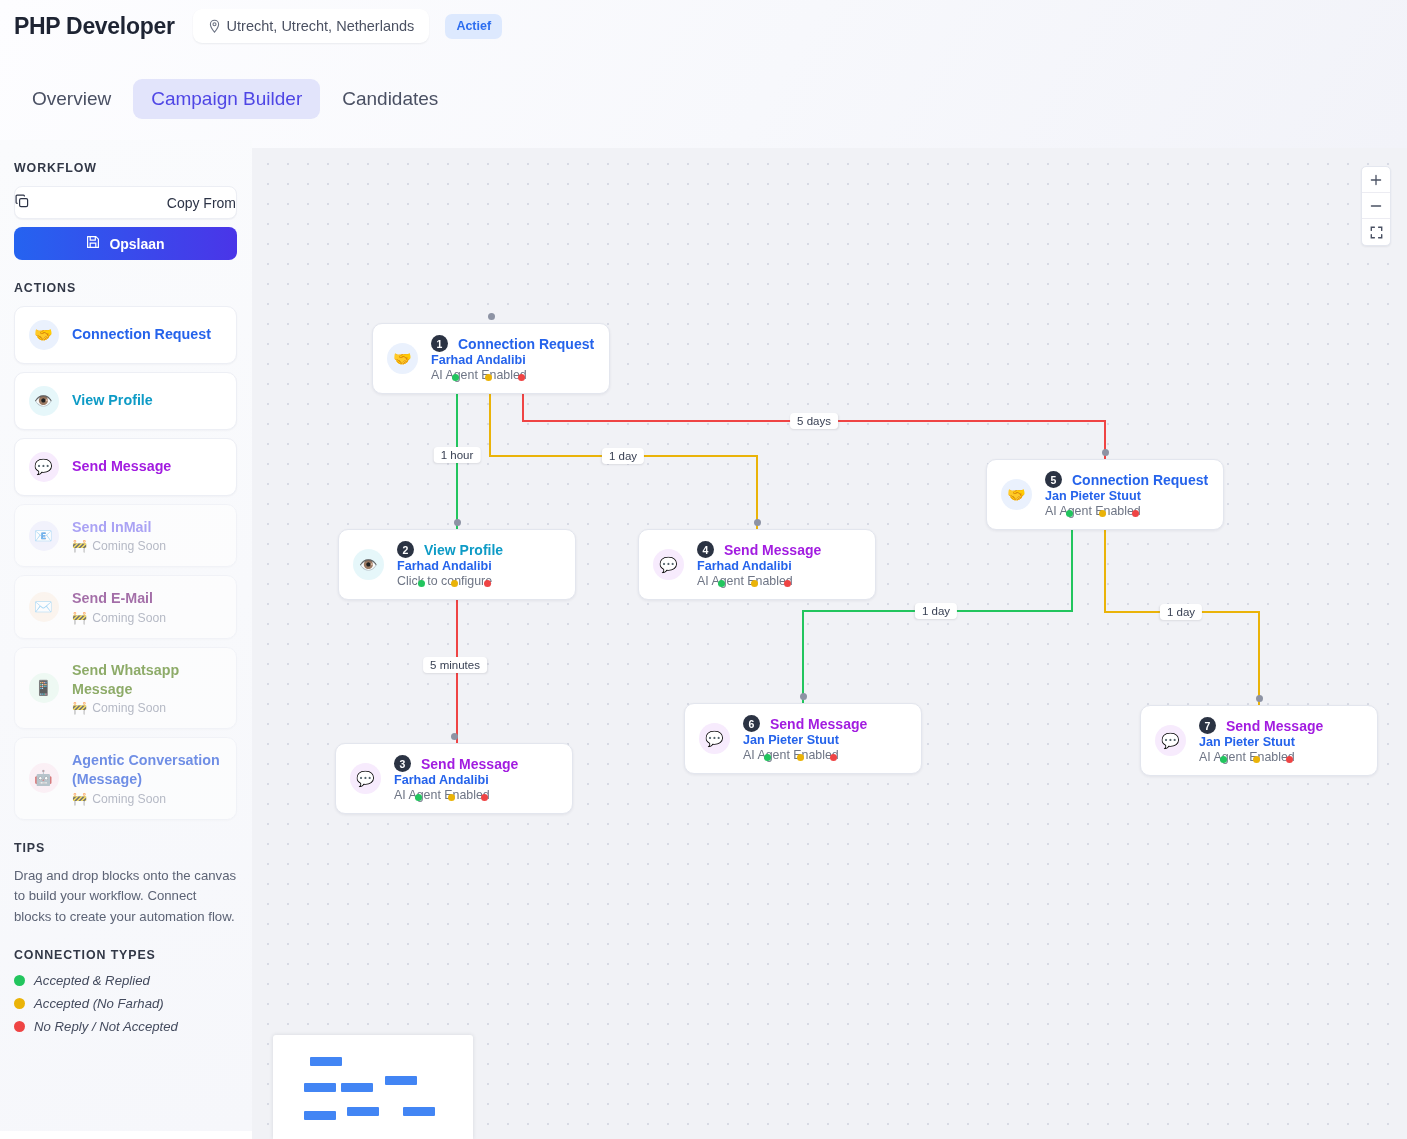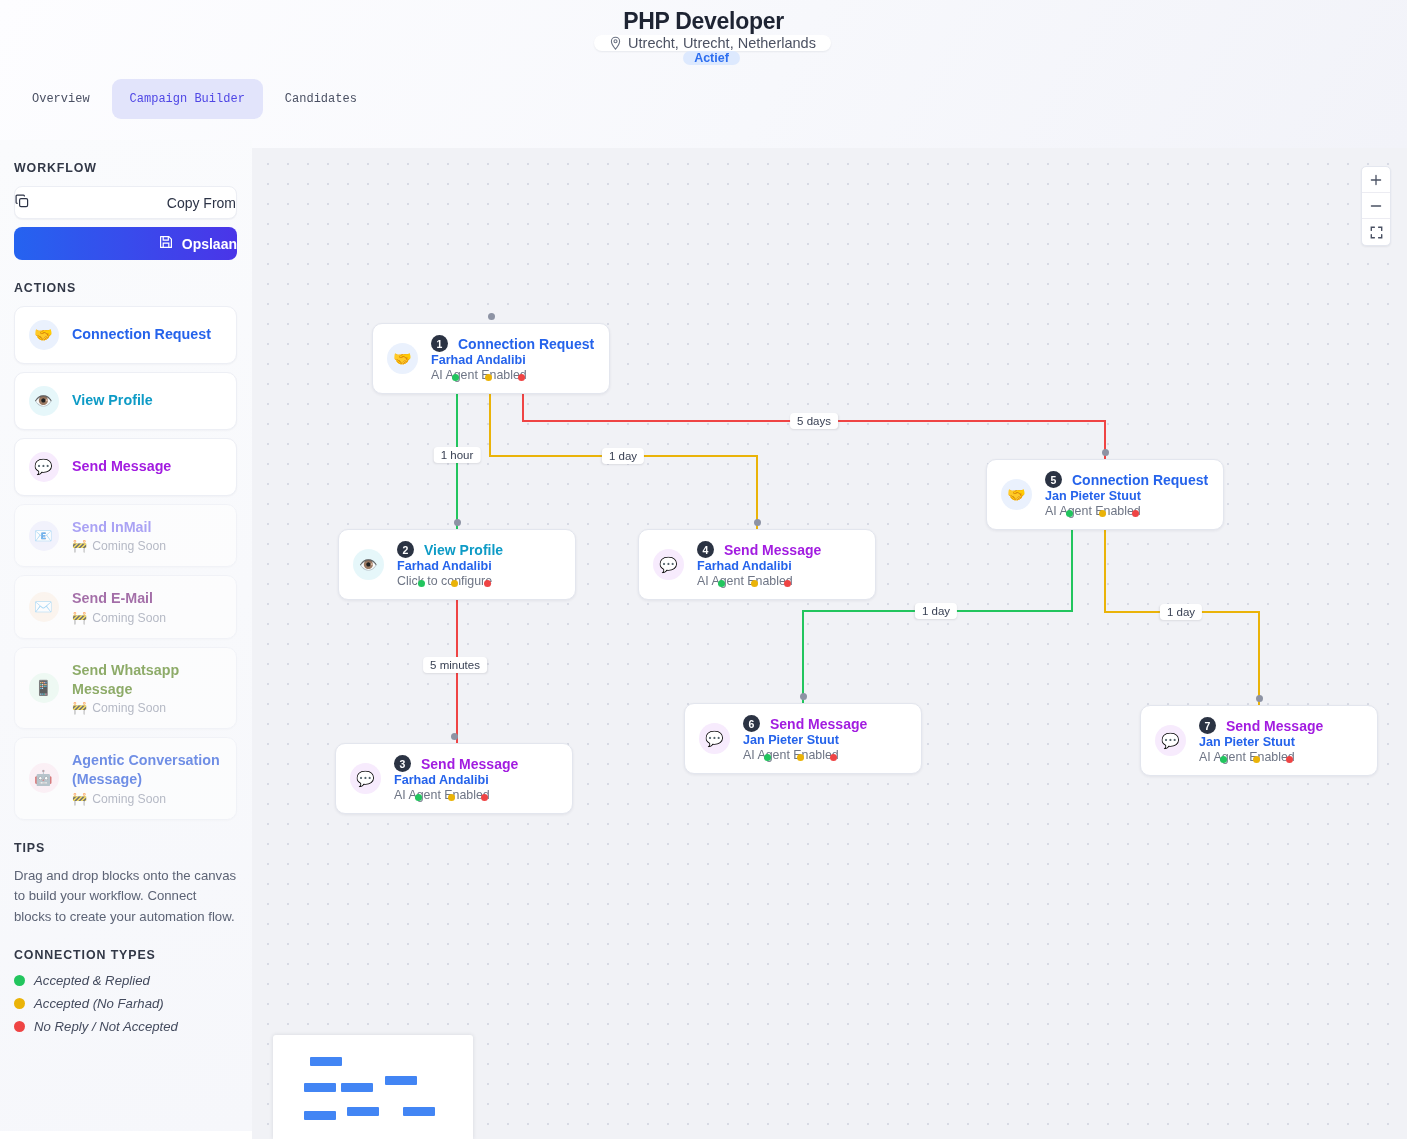--- a/index.html
+++ b/index.html
@@ -11,21 +11,21 @@
   }
   #app { position: relative; width: 1407px; height: 1139px; }
 
   
   .header {
     position: absolute; left: 0; top: 0; width: 1407px; height: 148px;
     background: linear-gradient(120deg,#fdfdff 0%,#f7f8fc 55%,#f2f3f9 100%);
   }
   .header-row {
     position: absolute; left: 14px; top: 8px; right: 14px; height: 36px;
-    display: flex; align-items: center; flex-direction: column;
+    display: flex; align-items: center;
   }
   .app-title {
     font-size: 23px; font-weight: bold; color: #1e2433; letter-spacing: -.3px;
   }
   .location-pill {
     margin-left: 18px; height: 34px; display: flex; align-items: center;
     gap: 6px; padding: 0 15px; background: #ffffff; border-radius: 9px;
     box-shadow: 0 1px 2px rgba(20,25,45,.07);
   }
   .location-text { font-size: 14.5px; color: #4b5162; }
@@ -44,21 +44,21 @@
     padding: 0 17px; border: 1px solid #dfe2ec; border-radius: 17px;
     background: #fff; font-size: 14.5px; color: #3d4356;
   }
   .chev-updown { font-size: 11px; color: #8c93a6; line-height: 1; }
 
   .tabs {
     position: absolute; left: 14px; top: 79px; display: flex; gap: 4px;
   }
   .tab {
     height: 40px; display: flex; align-items: center; padding: 0 18px;
-    border-radius: 9px; font-size: 12px; color: #4a5063; cursor: pointer; font-family: Liberation Mono, monospace;
+    border-radius: 9px; font-size: 19px; color: #4a5063; cursor: pointer;
   }
   .tab.active { background: #e2e4fb; color: #4f46e5; font-weight: normal; }
 
   
   .sidebar {
     position: absolute; left: 0; top: 140px; width: 252px; height: 991px;
     background: linear-gradient(160deg,#fafbfd 0%,#f6f7fb 100%);
     padding: 0 14px;
   }
   .sec-title {
@@ -67,21 +67,21 @@
   }
   .btn-copy {
     width: 223px; height: 33px; background: #fff; border: 1px solid #eceef4;
     border-radius: 8px; display: flex; align-items: center; justify-content: space-between;
     gap: 9px; font-size: 14px; color: #2c3346; cursor: pointer;
     box-shadow: 0 1px 1px rgba(25,30,50,.04);
   }
   .btn-save {
     width: 223px; height: 33px; margin-top: 8px;
     background: linear-gradient(90deg,#2563f0 0%,#4a35e8 100%);
-    border-radius: 8px; display: flex; align-items: center; justify-content: flex-end;
+    border-radius: 8px; display: flex; align-items: center; justify-content: center;
     gap: 9px; font-size: 14px; font-weight: bold; color: #fff; cursor: pointer;
   }
   .action-card {
     width: 223px; background: #fff; border: 1px solid #edeff5;
     border-radius: 10px; margin-bottom: 8px; padding: 13px 14px;
     display: flex; align-items: center; gap: 13px; cursor: pointer;
     box-shadow: 0 1px 2px rgba(25,30,50,.035);
   }
   .action-card.soon { opacity: .62; }
   .act-ico {

